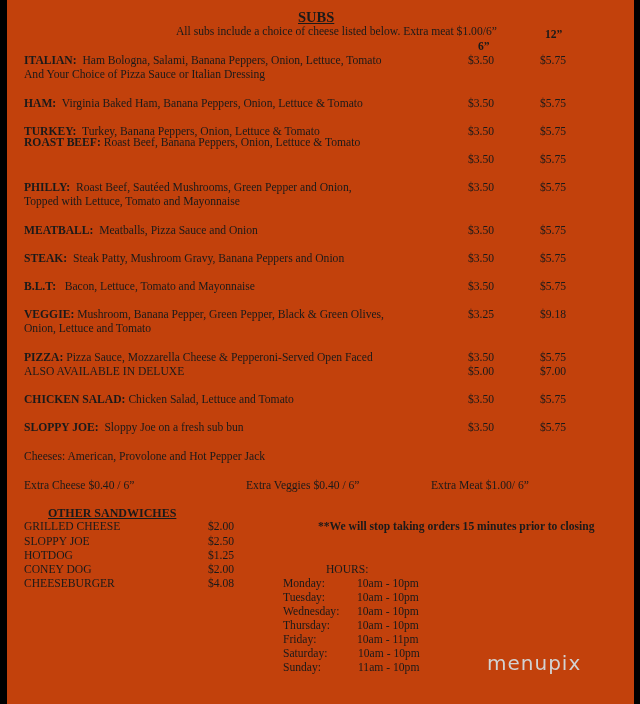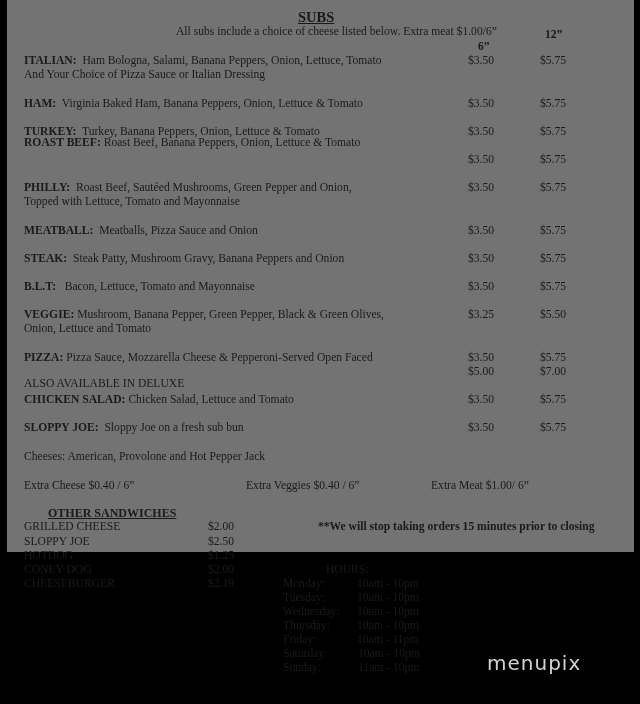--- a/index.html
+++ b/index.html
@@ -3,22 +3,22 @@
   <meta charset="utf-8">
   <style>
     html, body { margin: 0; padding: 0; }
     body {
       width: 640px; height: 704px; position: relative; overflow: hidden;
       background: #000;
       font-family: "Liberation Serif", serif;
       color: #1a1a1a;
     }
     .page {
-      position: absolute; left: 7px; top: 0; width: 627px; height: 552px;
-      background: #737373;
+      position: absolute; left: 7px; top: 0; width: 627px; height: 704px;
+      background: #c2410c;
     }
     .abs { position: absolute; white-space: nowrap; font-size: 11.6px; line-height: 14px; }
     .b { font-weight: bold; }
     .u { text-decoration: underline; }
     .title { font-size: 14.5px; font-weight: bold; text-decoration: underline; }
     .watermark {
       position: absolute; left: 480px; top: 651px;
       font-family: "DejaVu Sans", sans-serif; font-size: 20px; color: #d2d2d2;
       letter-spacing: 1px;
     }
@@ -83,28 +83,28 @@
       <span class="b">B.L.T:</span>&nbsp;&nbsp; <span>Bacon, Lettuce, Tomato and Mayonnaise</span>
     </div>
     <div class="abs" style="left:461px;top:280px;">$3.50</div>
     <div class="abs" style="left:533px;top:280px;">$5.75</div>
 
     <div class="abs" style="left:17px;top:308px;">
       <span class="b">VEGGIE:</span> <span>Mushroom, Banana Pepper, Green Pepper, Black &amp; Green Olives,</span>
     </div>
     <div class="abs" style="left:17px;top:322px;">Onion, Lettuce and Tomato</div>
     <div class="abs" style="left:461px;top:308px;">$3.25</div>
-    <div class="abs" style="left:533px;top:308px;">$5.50</div>
+    <div class="abs" style="left:533px;top:308px;">$9.18</div>
 
     <div class="abs" style="left:17px;top:351px;">
       <span class="b">PIZZA:</span> <span>Pizza Sauce, Mozzarella Cheese &amp; Pepperoni-Served Open Faced</span>
     </div>
     <div class="abs" style="left:461px;top:351px;">$3.50</div>
     <div class="abs" style="left:533px;top:351px;">$5.75</div>
-    <div class="abs" style="left:17px;top:365px;margin-top:12px;">ALSO AVAILABLE IN DELUXE</div>
+    <div class="abs" style="left:17px;top:365px;">ALSO AVAILABLE IN DELUXE</div>
     <div class="abs" style="left:461px;top:365px;">$5.00</div>
     <div class="abs" style="left:533px;top:365px;">$7.00</div>
 
     <div class="abs" style="left:17px;top:393px;">
       <span class="b">CHICKEN SALAD:</span> <span>Chicken Salad, Lettuce and Tomato</span>
     </div>
     <div class="abs" style="left:461px;top:393px;">$3.50</div>
     <div class="abs" style="left:533px;top:393px;">$5.75</div>
 
     <div class="abs" style="left:17px;top:421px;">
@@ -123,21 +123,21 @@
   <div>
     <div class="abs" style="left:17px;top:520px;">GRILLED CHEESE</div>
     <div class="abs" style="left:201px;top:520px;">$2.00</div>
     <div class="abs" style="left:17px;top:535px;">SLOPPY JOE</div>
     <div class="abs" style="left:201px;top:535px;">$2.50</div>
     <div class="abs" style="left:17px;top:549px;">HOTDOG</div>
     <div class="abs" style="left:201px;top:549px;">$1.25</div>
     <div class="abs" style="left:17px;top:563px;">CONEY DOG</div>
     <div class="abs" style="left:201px;top:563px;">$2.00</div>
     <div class="abs" style="left:17px;top:577px;">CHEESEBURGER</div>
-    <div class="abs" style="left:201px;top:577px;">$2.19</div>
+    <div class="abs" style="left:201px;top:577px;">$4.08</div>
   </div>
 
   <div class="abs b" style="left:311px;top:520px;text-align:center;">**We will stop taking orders 15 minutes prior to closing</div>
 
   <div class="abs" style="left:319px;top:563px;">HOURS:</div>
   <div>
     <div class="abs" style="left:276px;top:577px;">Monday:</div>
     <div class="abs" style="left:350px;top:577px;">10am - 10pm</div>
     <div class="abs" style="left:276px;top:591px;">Tuesday:</div>
     <div class="abs" style="left:350px;top:591px;">10am - 10pm</div>

